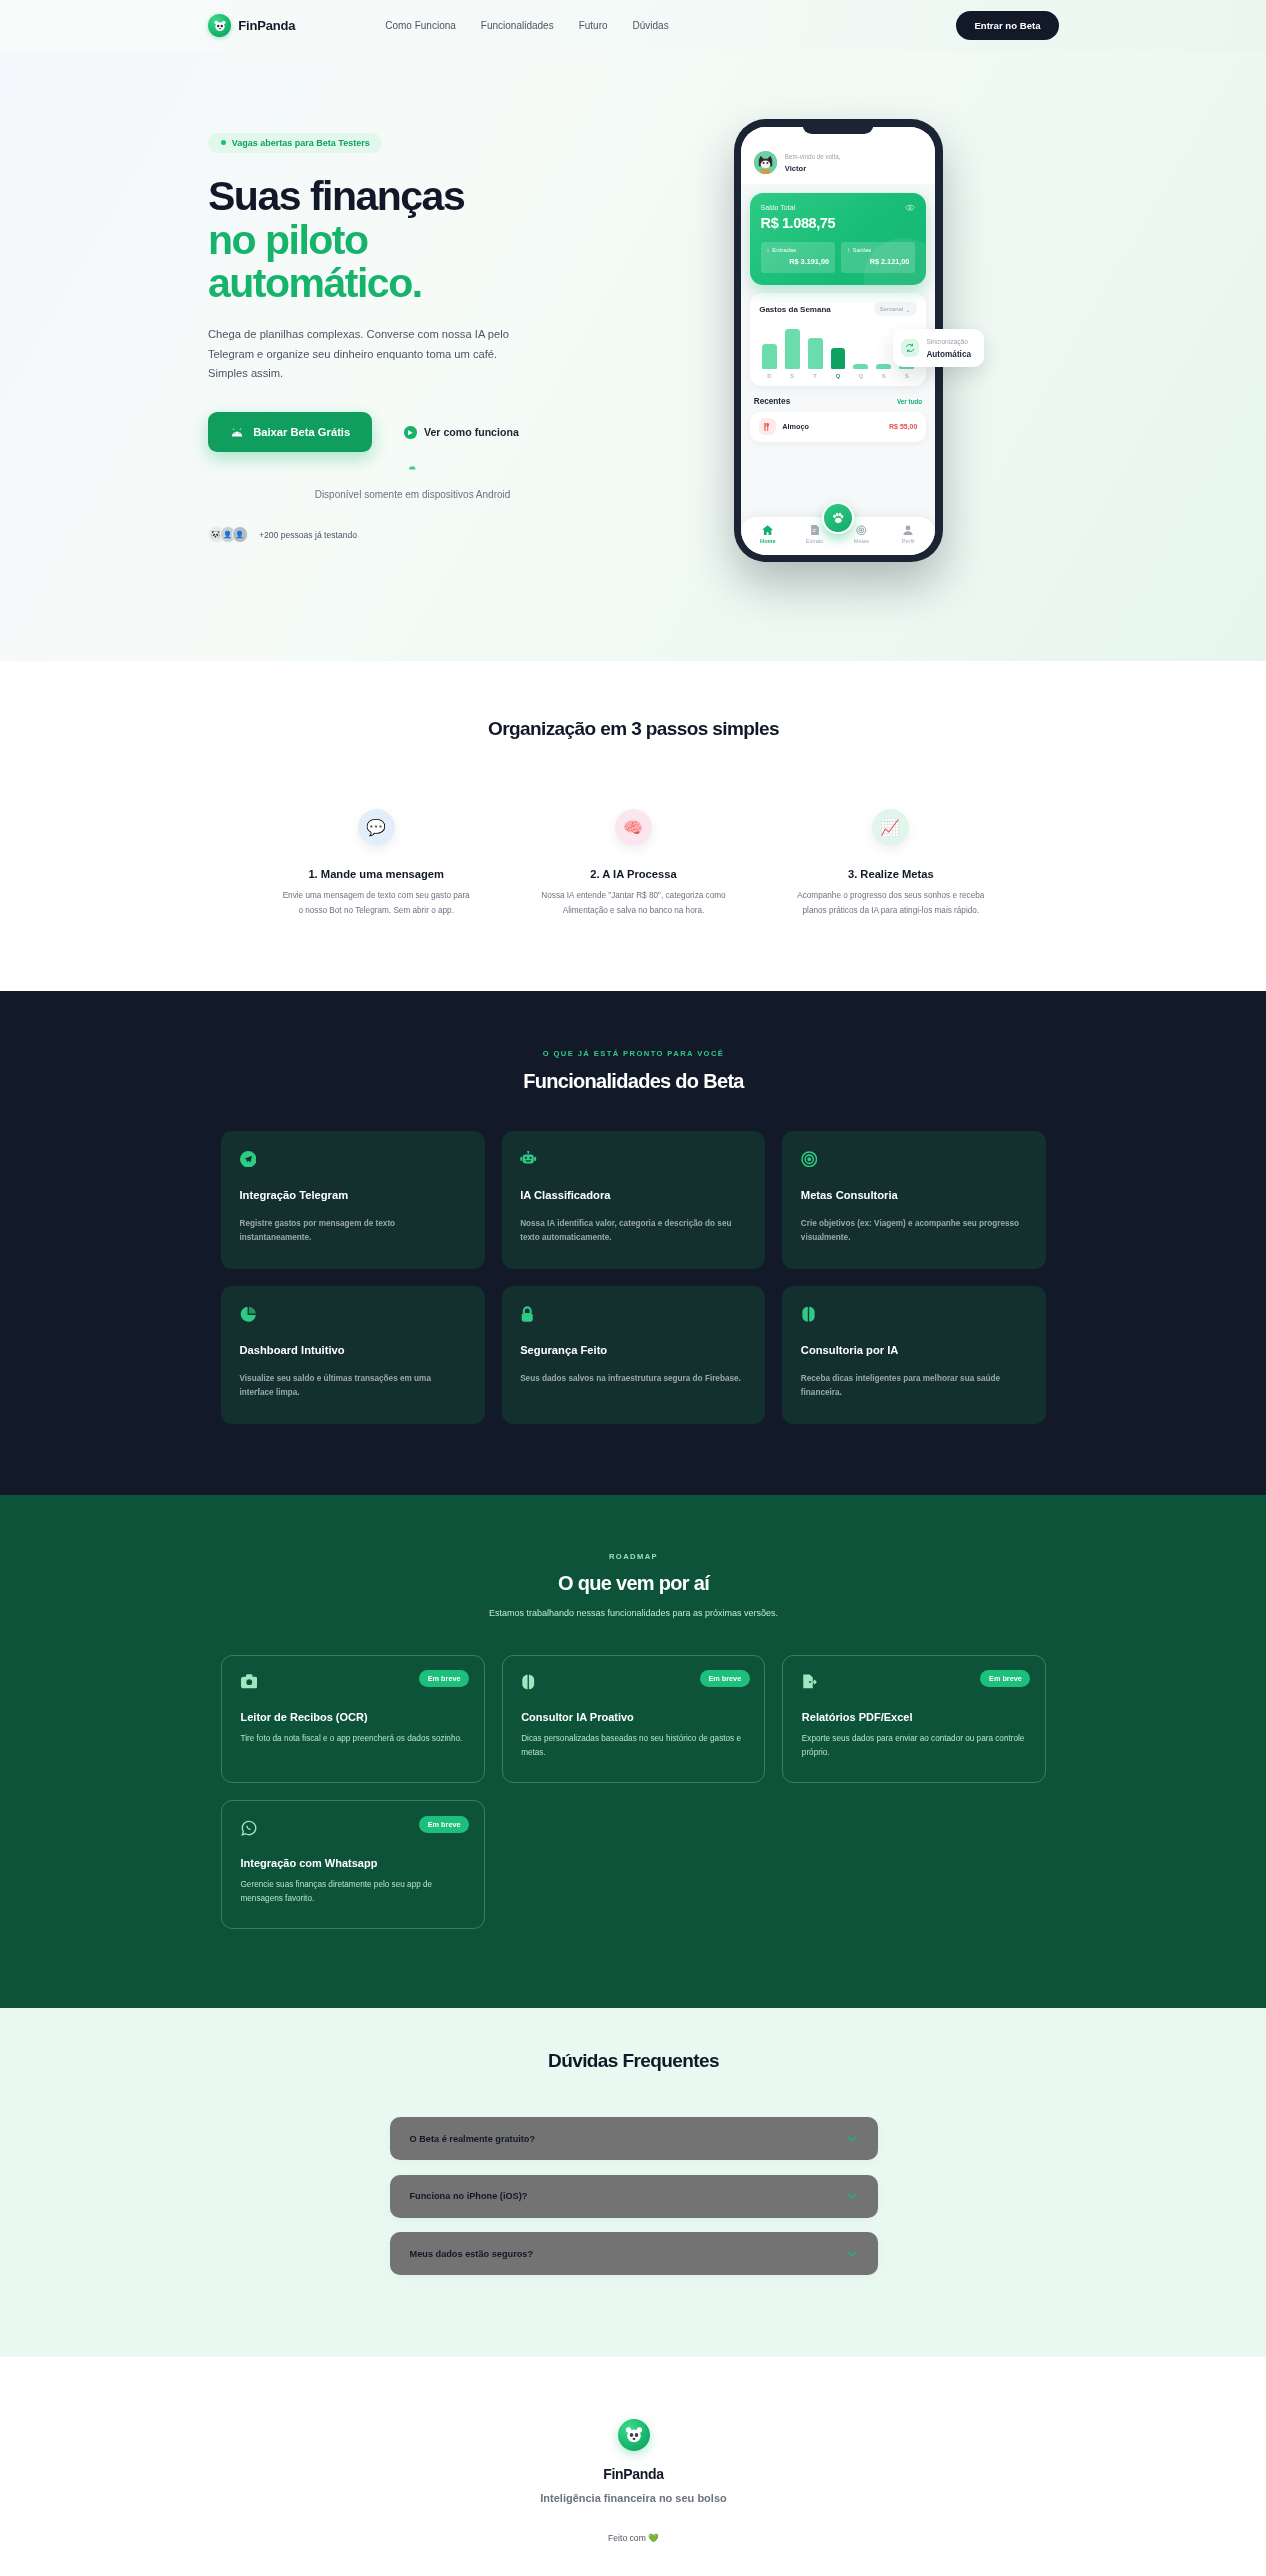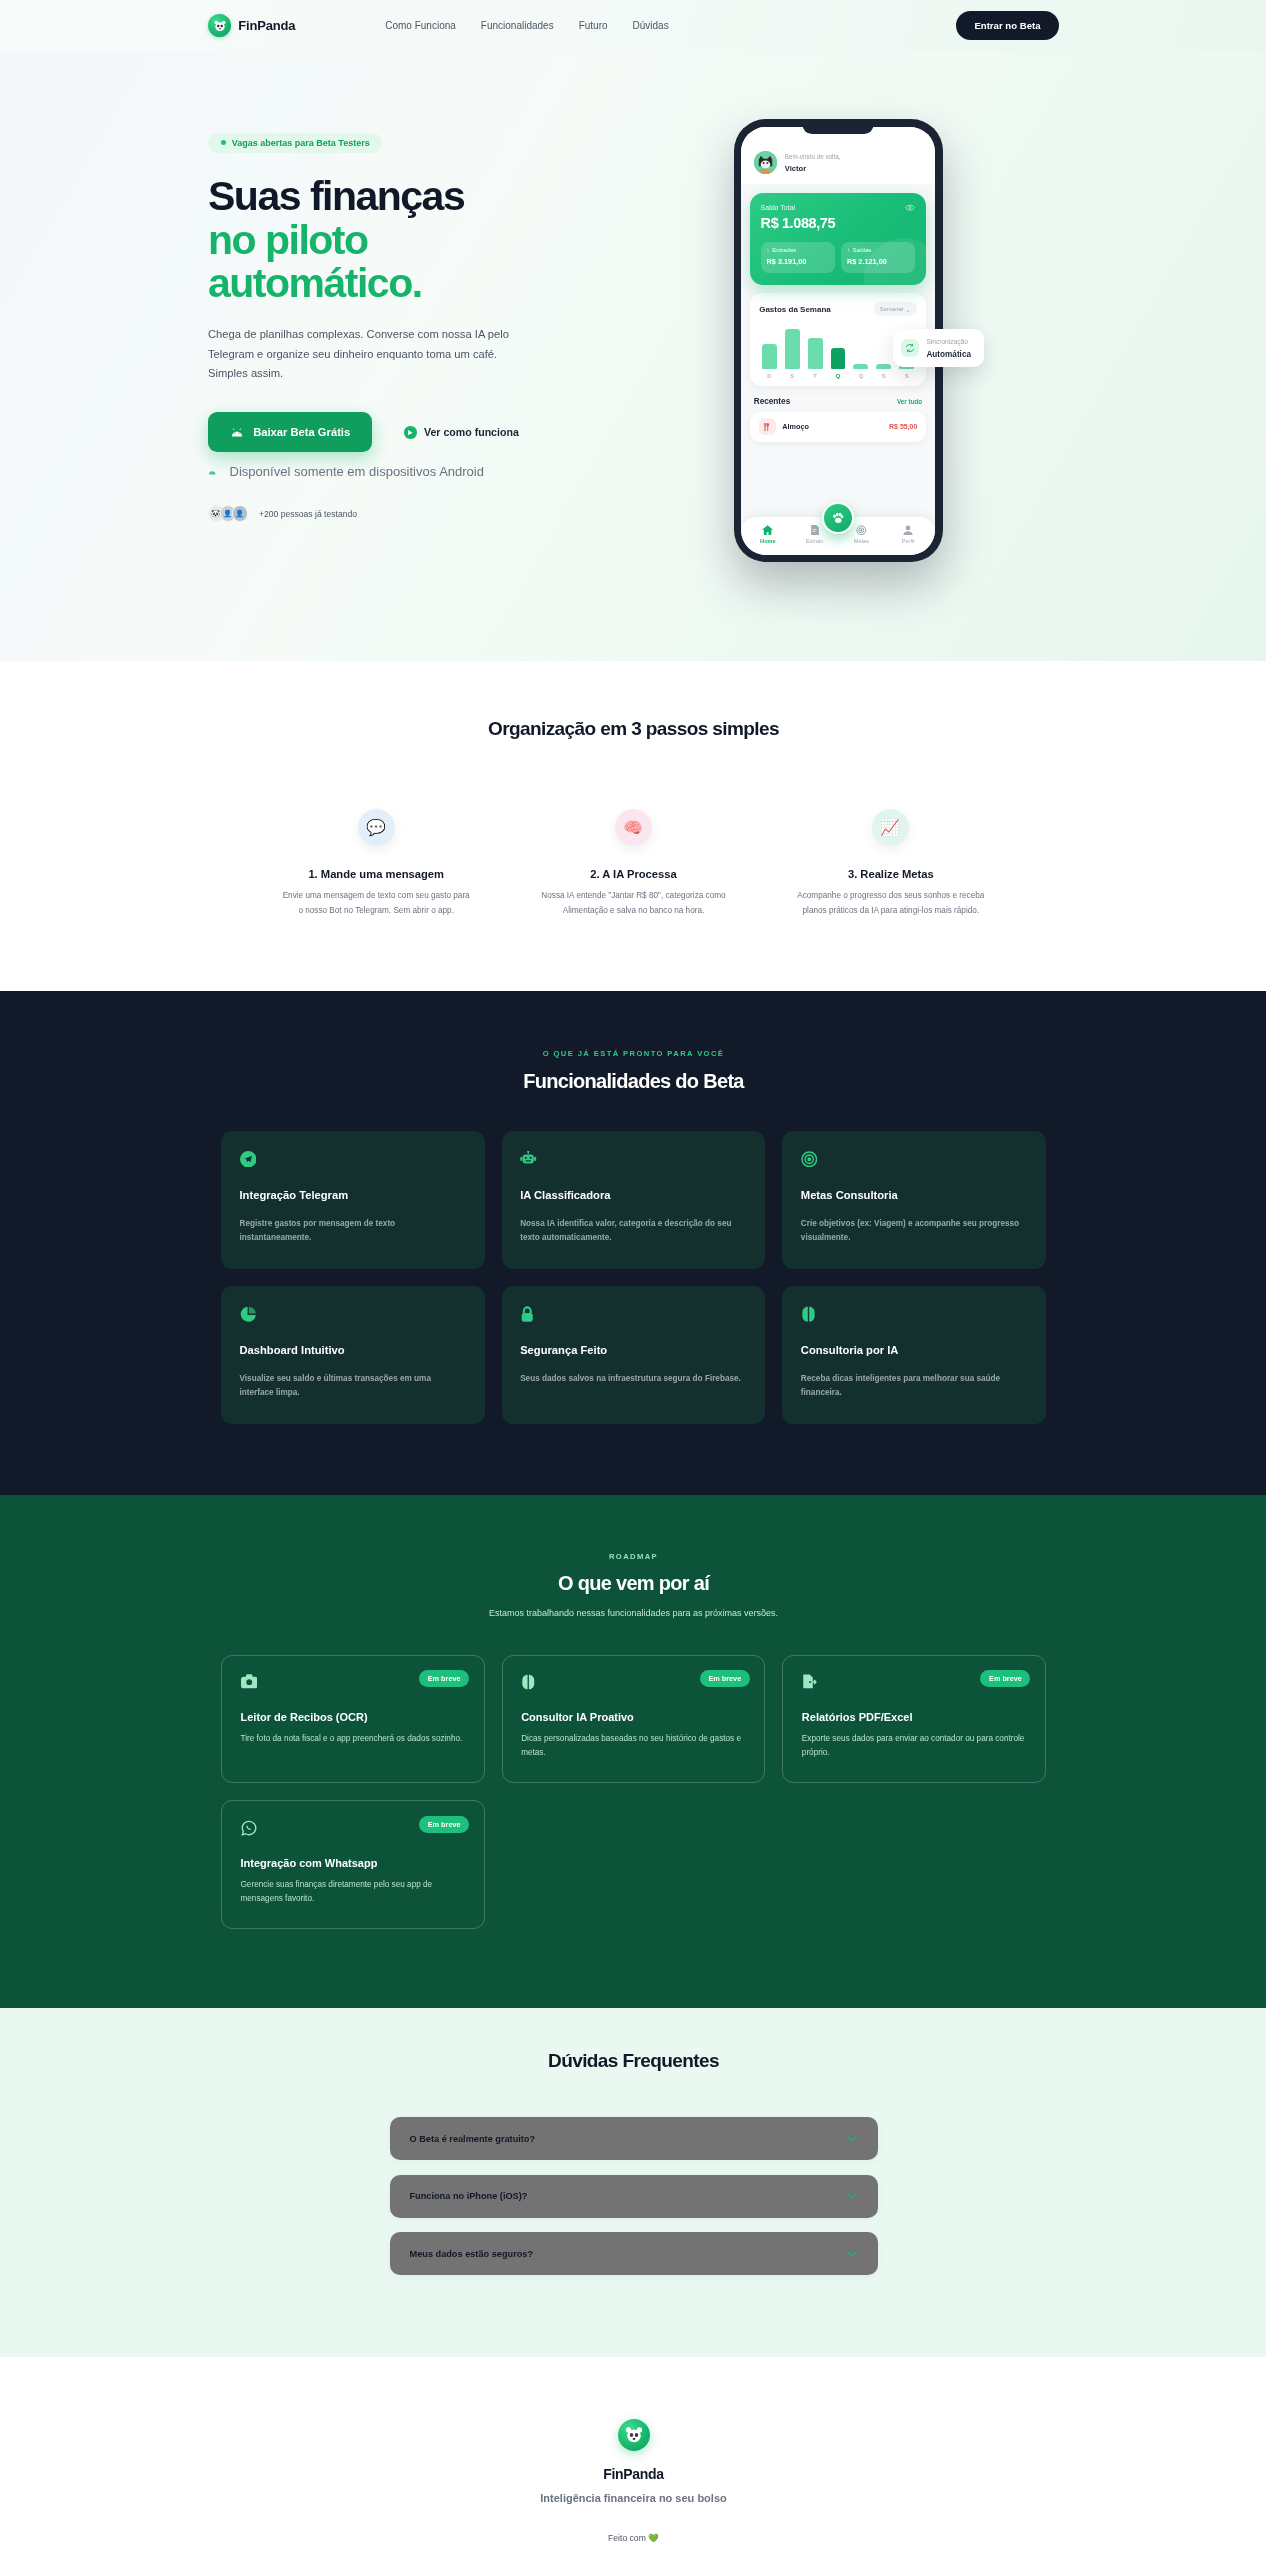--- a/index.html
+++ b/index.html
@@ -81,22 +81,22 @@
     display:inline-flex; align-items:center; gap:7.3px;
     background:transparent; border:none; cursor:pointer;
     font-size:10.6px; font-weight:700; color:#1c2434;
     font-family:"Liberation Sans", sans-serif;
   }
   .play-circle {
     width:12.5px; height:12.5px; border-radius:50%;
     background:#16b46a; display:flex; align-items:center; justify-content:center;
   }
   .hero-note {
-    margin-top:12px; display:flex; align-items:center; gap:13px;
-    font-size:13px; color:#6b7280;
+    margin-top:12px; display:flex; align-items:center; gap:19px;
+    font-size:10px; color:#6b7280;flex-direction:column;
   }
   .social-row { margin-top:26px; display:flex; align-items:center; gap:10.6px; }
   .avatars { display:flex; }
   .avatars .av {
     width:16.5px; height:16.5px; border-radius:50%;
     border:1.3px solid #f2f8f5; margin-left:-4.6px;
     display:flex; align-items:center; justify-content:center;
     font-size:7.3px; color:#6b7280; background:#d4d8dd;
   }
   .avatars .av:first-child { margin-left:0; background:#e6ebe9; }
@@ -143,21 +143,21 @@
   }
   .p-balance:after{
     content:""; position:absolute; right:-17px; bottom:-32px;
     width:79px;height:79px;border-radius:50%;background:rgba(255,255,255,.08);
   }
   .p-bal-top { display:flex; align-items:center; justify-content:space-between; }
   .p-bal-label { font-size:7px; opacity:.92; }
   .p-bal-amount { font-size:14.5px; font-weight:700; letter-spacing:-0.4px; margin-top:4px; }
   .p-bal-grid { display:flex; gap:6px; margin-top:10.6px; position:relative; z-index:2; }
   .p-bal-cell {
-    flex:1; background:rgba(255,255,255,.18); border-radius:8px; padding:5.3px 6px 6.6px 6px;
+    flex:1; background:rgba(255,255,255,.18); border-radius:3px; padding:5.3px 6px 6.6px 6px;text-align:right;
   }
   .p-bal-cell .cl { font-size:6px; display:flex; align-items:center; gap:2.6px; opacity:.95; }
   .p-bal-cell .cv { font-size:7.3px; font-weight:700; margin-top:4px; }
   .p-card {
     margin:8.6px 9.2px 0 9.2px; background:#fff; border-radius:12px;
     padding:9.2px 9.2px 7.3px 9.2px; box-shadow:0 2.6px 9.2px rgba(17,24,39,.05);
   }
   .p-card-head { display:flex; align-items:center; justify-content:space-between; }
   .p-card-title { font-size:8px; font-weight:700; color:#1c2434; }
   .p-pill {

